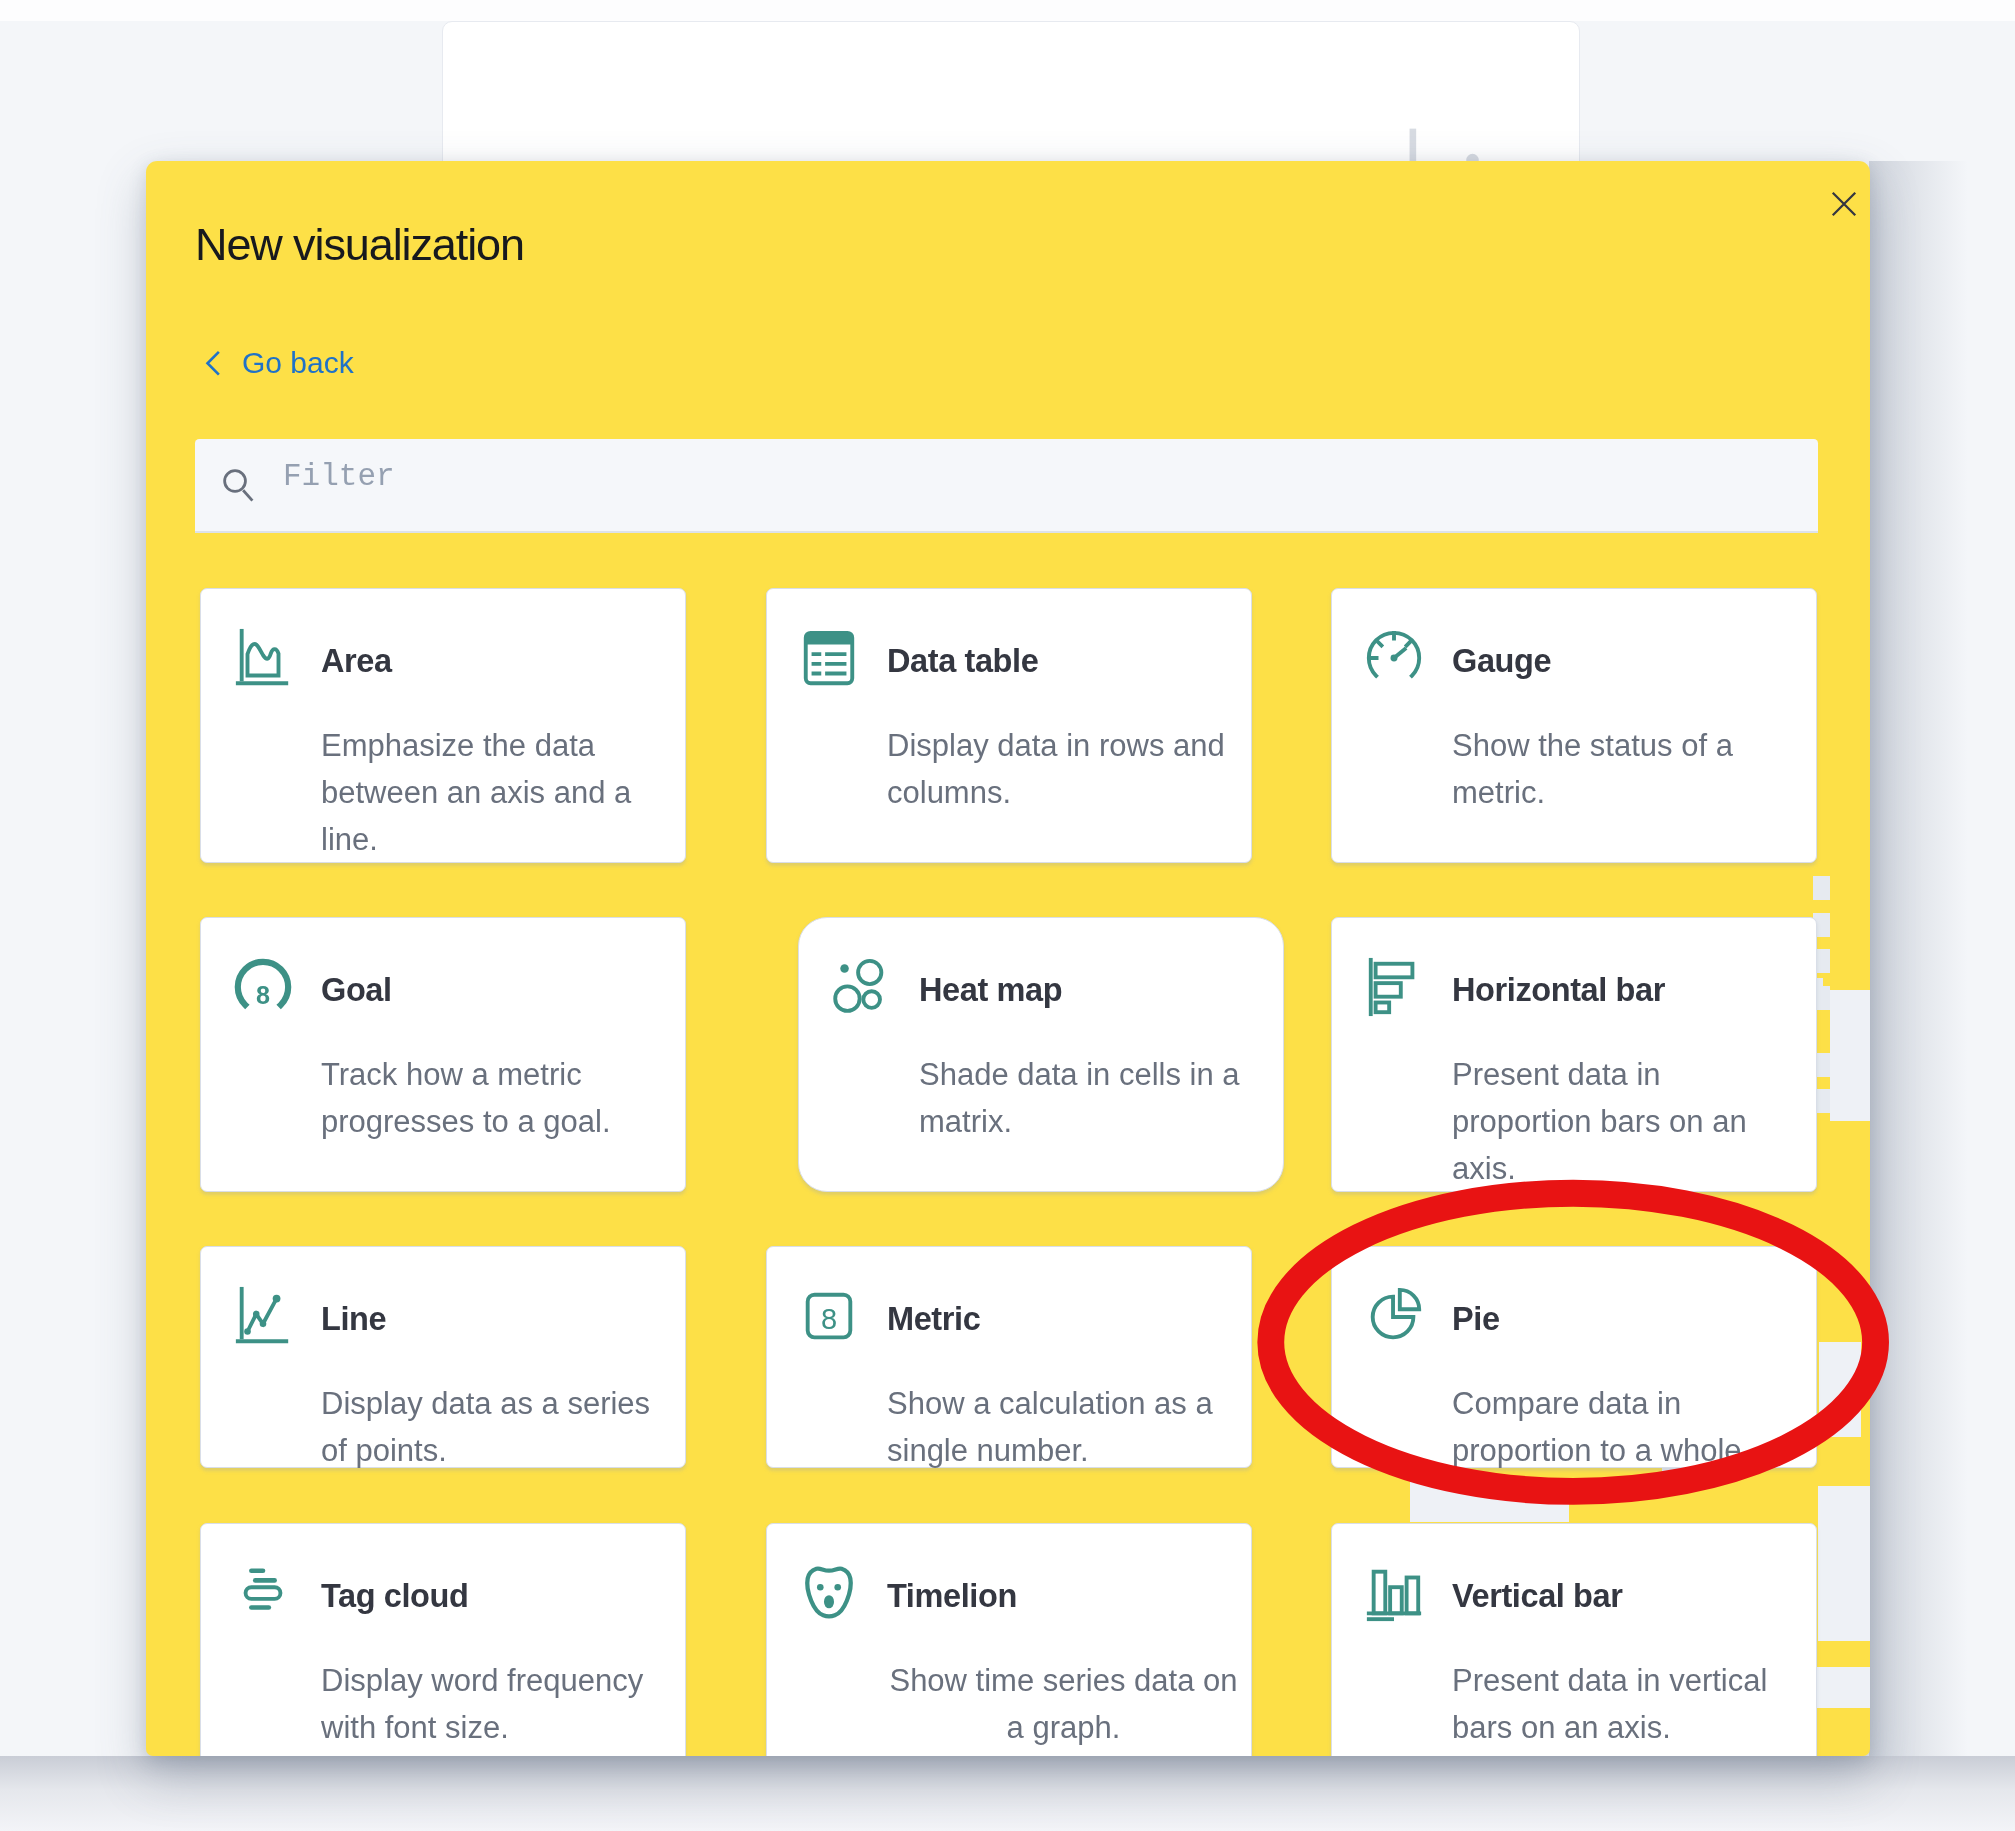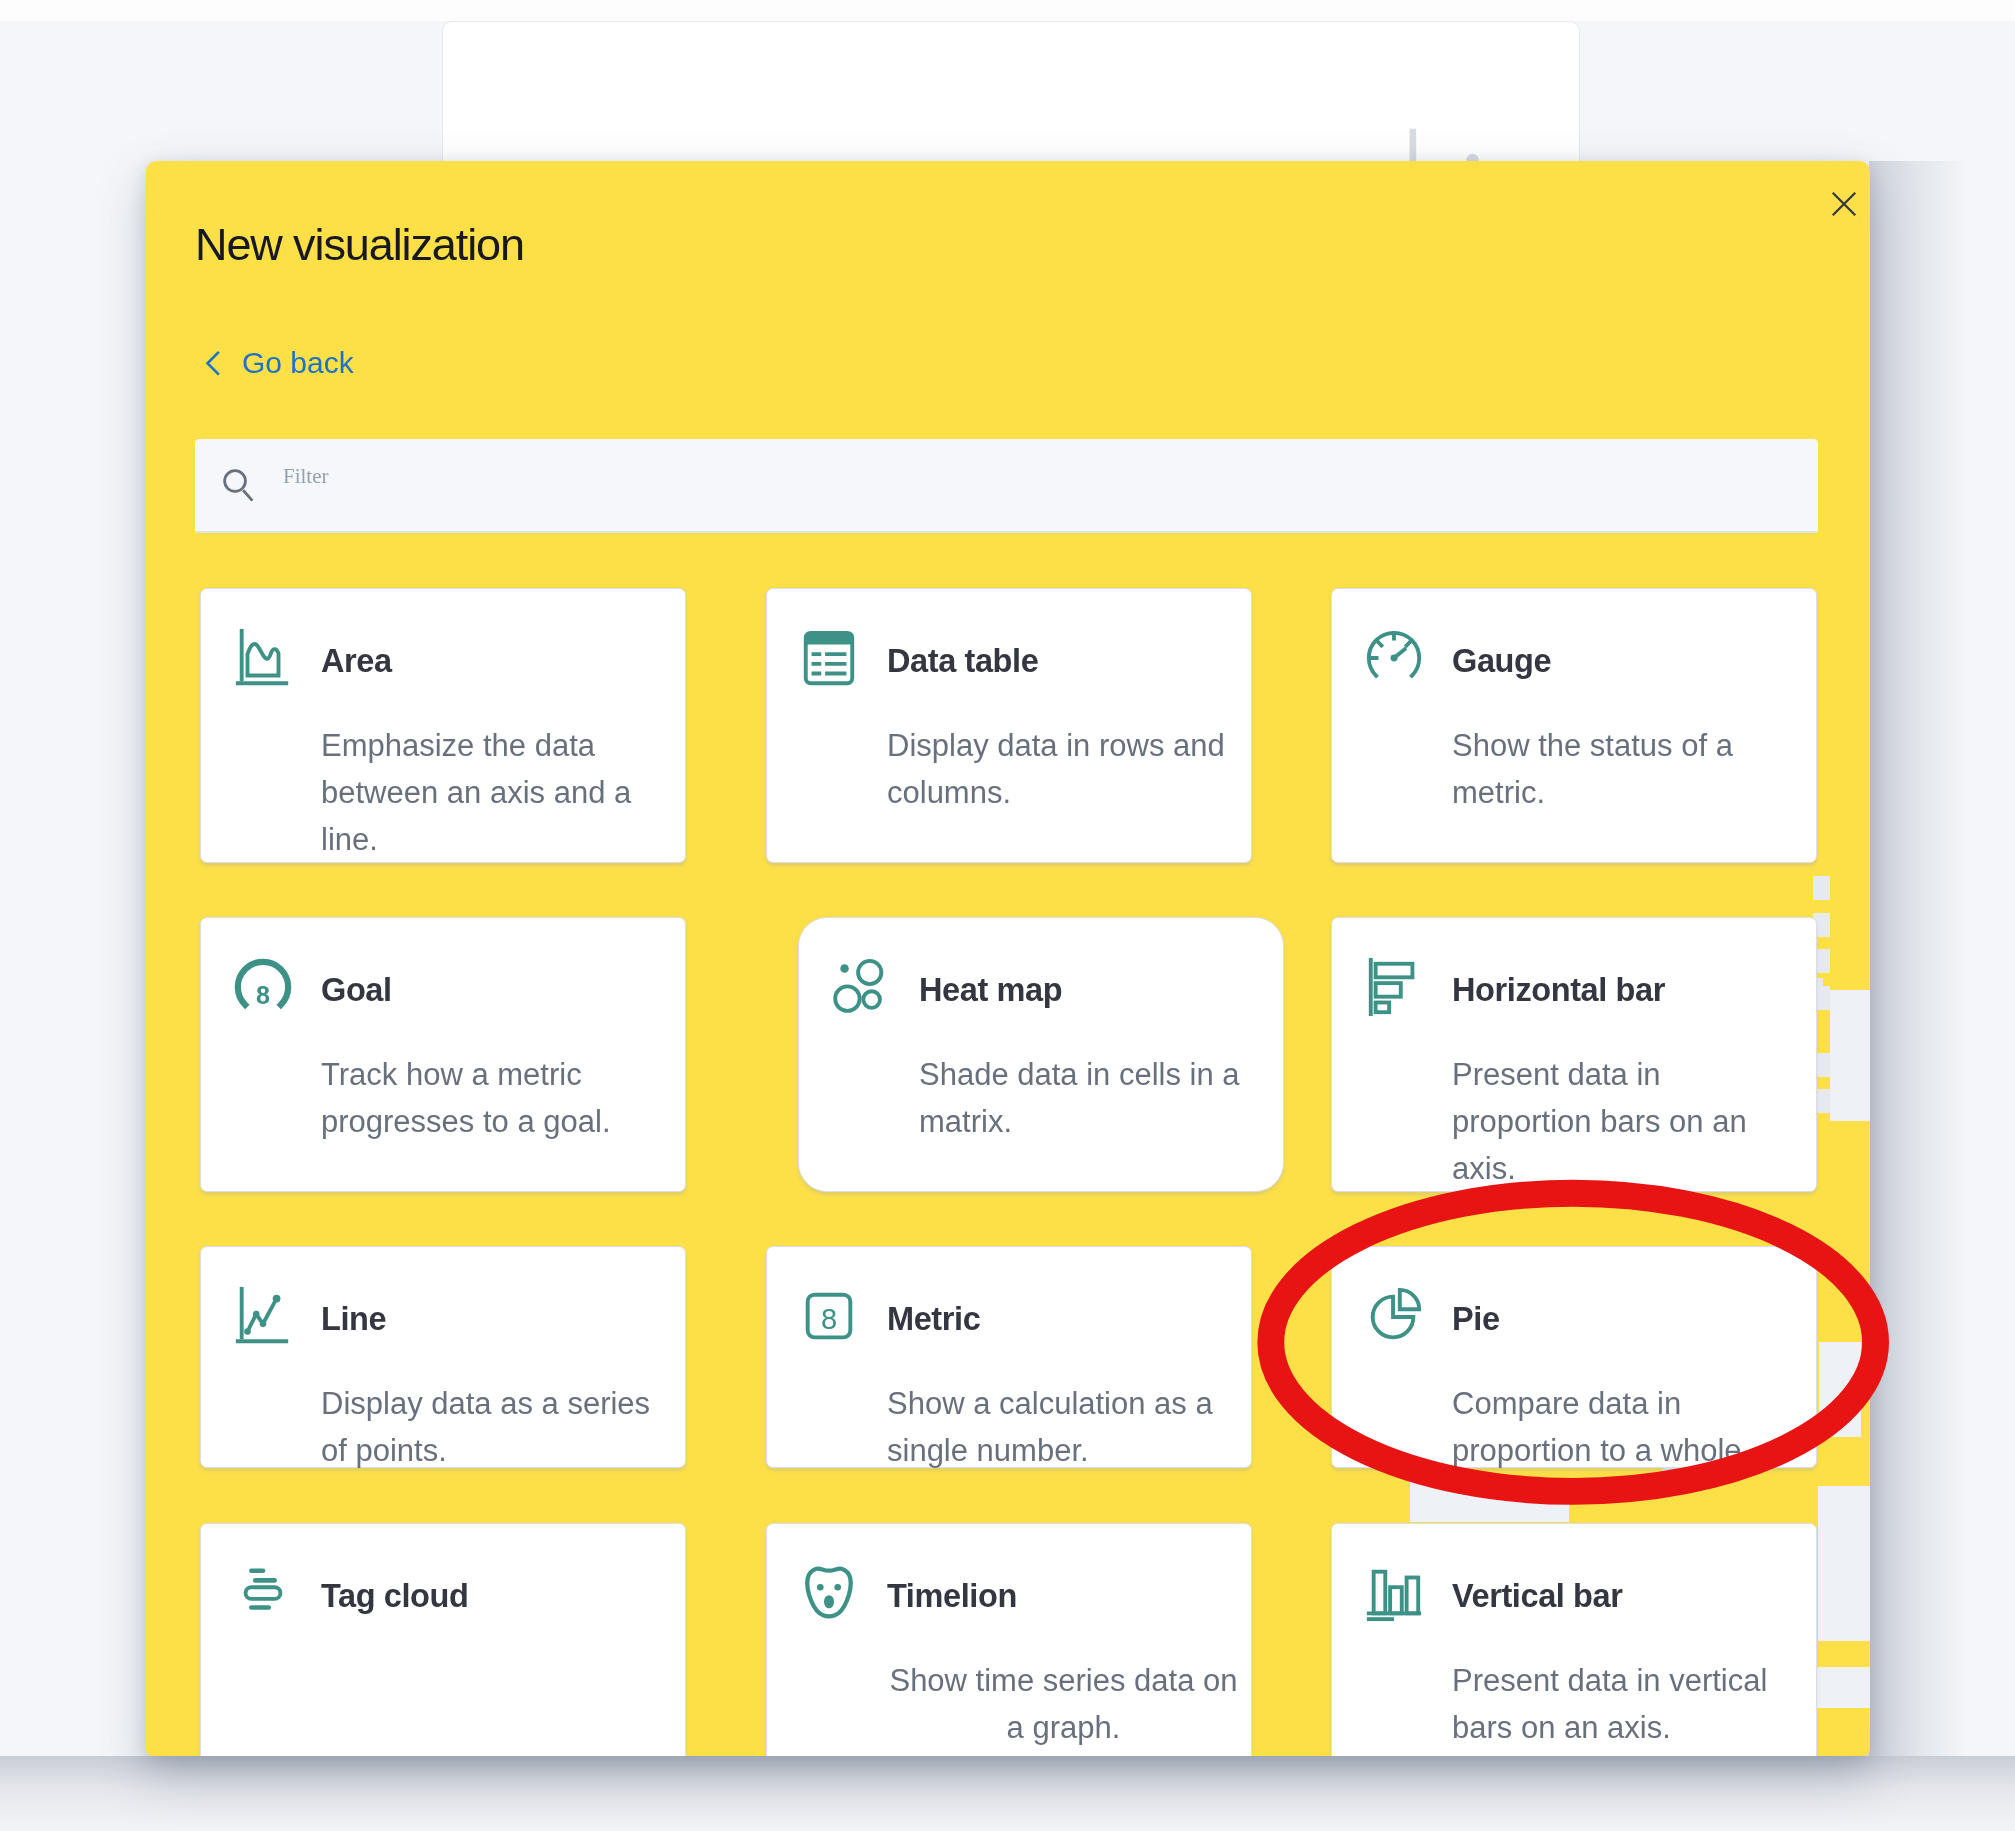--- a/index.html
+++ b/index.html
@@ -22,21 +22,21 @@
     display:flex;align-items:center;justify-content:center;background:none;border:none;padding:0;}
   #modal-title{left:49px;top:58px;font-size:45px;font-weight:500;color:#17191e;
     letter-spacing:-1.1px;}
   #go-back{left:54px;top:185px;display:flex;align-items:center;gap:14px;cursor:pointer;
     text-decoration:none;}
   #go-back span{font-size:30px;font-weight:500;color:#1f72c8;}
   #filter-wrap{left:49px;top:278px;width:1623px;height:92px;background:#f5f7fa;
     border-bottom:2.1px solid #dde2ea;border-radius:4.2px 4.2px 0 0;}
   #filter-wrap svg{position:absolute;left:25.4px;top:27px;}
   #filter-input{position:absolute;left:0;top:0;width:100%;height:100%;border:none;outline:none;
-    background:transparent;font-family:Liberation Serif, serif;font-size:21px;
+    background:transparent;font-family:Liberation Mono, monospace;font-size:31px;
     color:#343741;padding:0 0 18px 88px;box-sizing:border-box;}
   #filter-input::placeholder{color:#95a0b1;}
   
   .card{position:absolute;background:#ffffff;border:1.4px solid #d9dee8;border-radius:7px;
     box-shadow:0 2.1px 3.5px rgba(152,162,179,.28);cursor:pointer;}
   .card-icon{position:absolute;left:31px;top:38px;width:62px;height:62px;}
   .card-title{position:absolute;left:120px;top:54px;font-size:32.5px;font-weight:700;
     color:#343741;letter-spacing:-0.4px;white-space:nowrap;}
   .card-desc{position:absolute;left:120px;top:133px;width:353px;font-size:31px;
     line-height:47px;color:#69707d;}
@@ -192,20 +192,21 @@
       <div class="card" style="left: 54px; top: 1362px; width: 484px; height: 273px;">
         <span class="card-icon"><svg viewBox="0 0 32 32" width="62" height="62" fill="none" stroke="#3d9186" stroke-width="2" stroke-linecap="square">
             <g stroke-linecap="round" stroke-width="2.4">
               <path d="M10 4.5h6"></path>
               <path d="M12 9.5h10"></path>
               <path d="M10 23.5h9"></path>
             </g>
             <rect x="7" y="13" width="18" height="6" rx="3"></rect>
           </svg></span>
         <div class="card-title">Tag cloud</div>
+        <div class="card-desc">Display word frequency with font size.</div>
       </div>
       <div class="card" style="left: 620px; top: 1362px; width: 484px; height: 273px; text-align: center;">
         <span class="card-icon"><svg viewBox="0 0 32 32" width="62" height="62" fill="none" stroke="#3d9186" stroke-width="2" stroke-linecap="square">
             <path d="M9.5 3.5C7 4.3 5.5 6 5 8.5c-.6 3 .2 7.5 1.8 11.5 1.3 3.2 3.4 6.5 6.2 7.5 1.9.7 4.1.7 6 0 2.8-1 4.9-4.3 6.2-7.5C26.8 16 27.6 11.5 27 8.5 26.5 6 25 4.3 22.5 3.5c-2-.6-3.5 1-6.5 1s-4.5-1.6-6.5-1Z" stroke-width="2.2"></path>
             <circle cx="11.5" cy="13" r="1.7" fill="#3d9186" stroke="none"></circle>
             <circle cx="20.5" cy="13" r="1.7" fill="#3d9186" stroke="none"></circle>
             <ellipse cx="16" cy="20.5" rx="2.6" ry="3.4" fill="#3d9186" stroke="none"></ellipse>
           </svg></span>
         <div class="card-title">Timelion</div>
         <div class="card-desc">Show time series data on a graph.</div>

